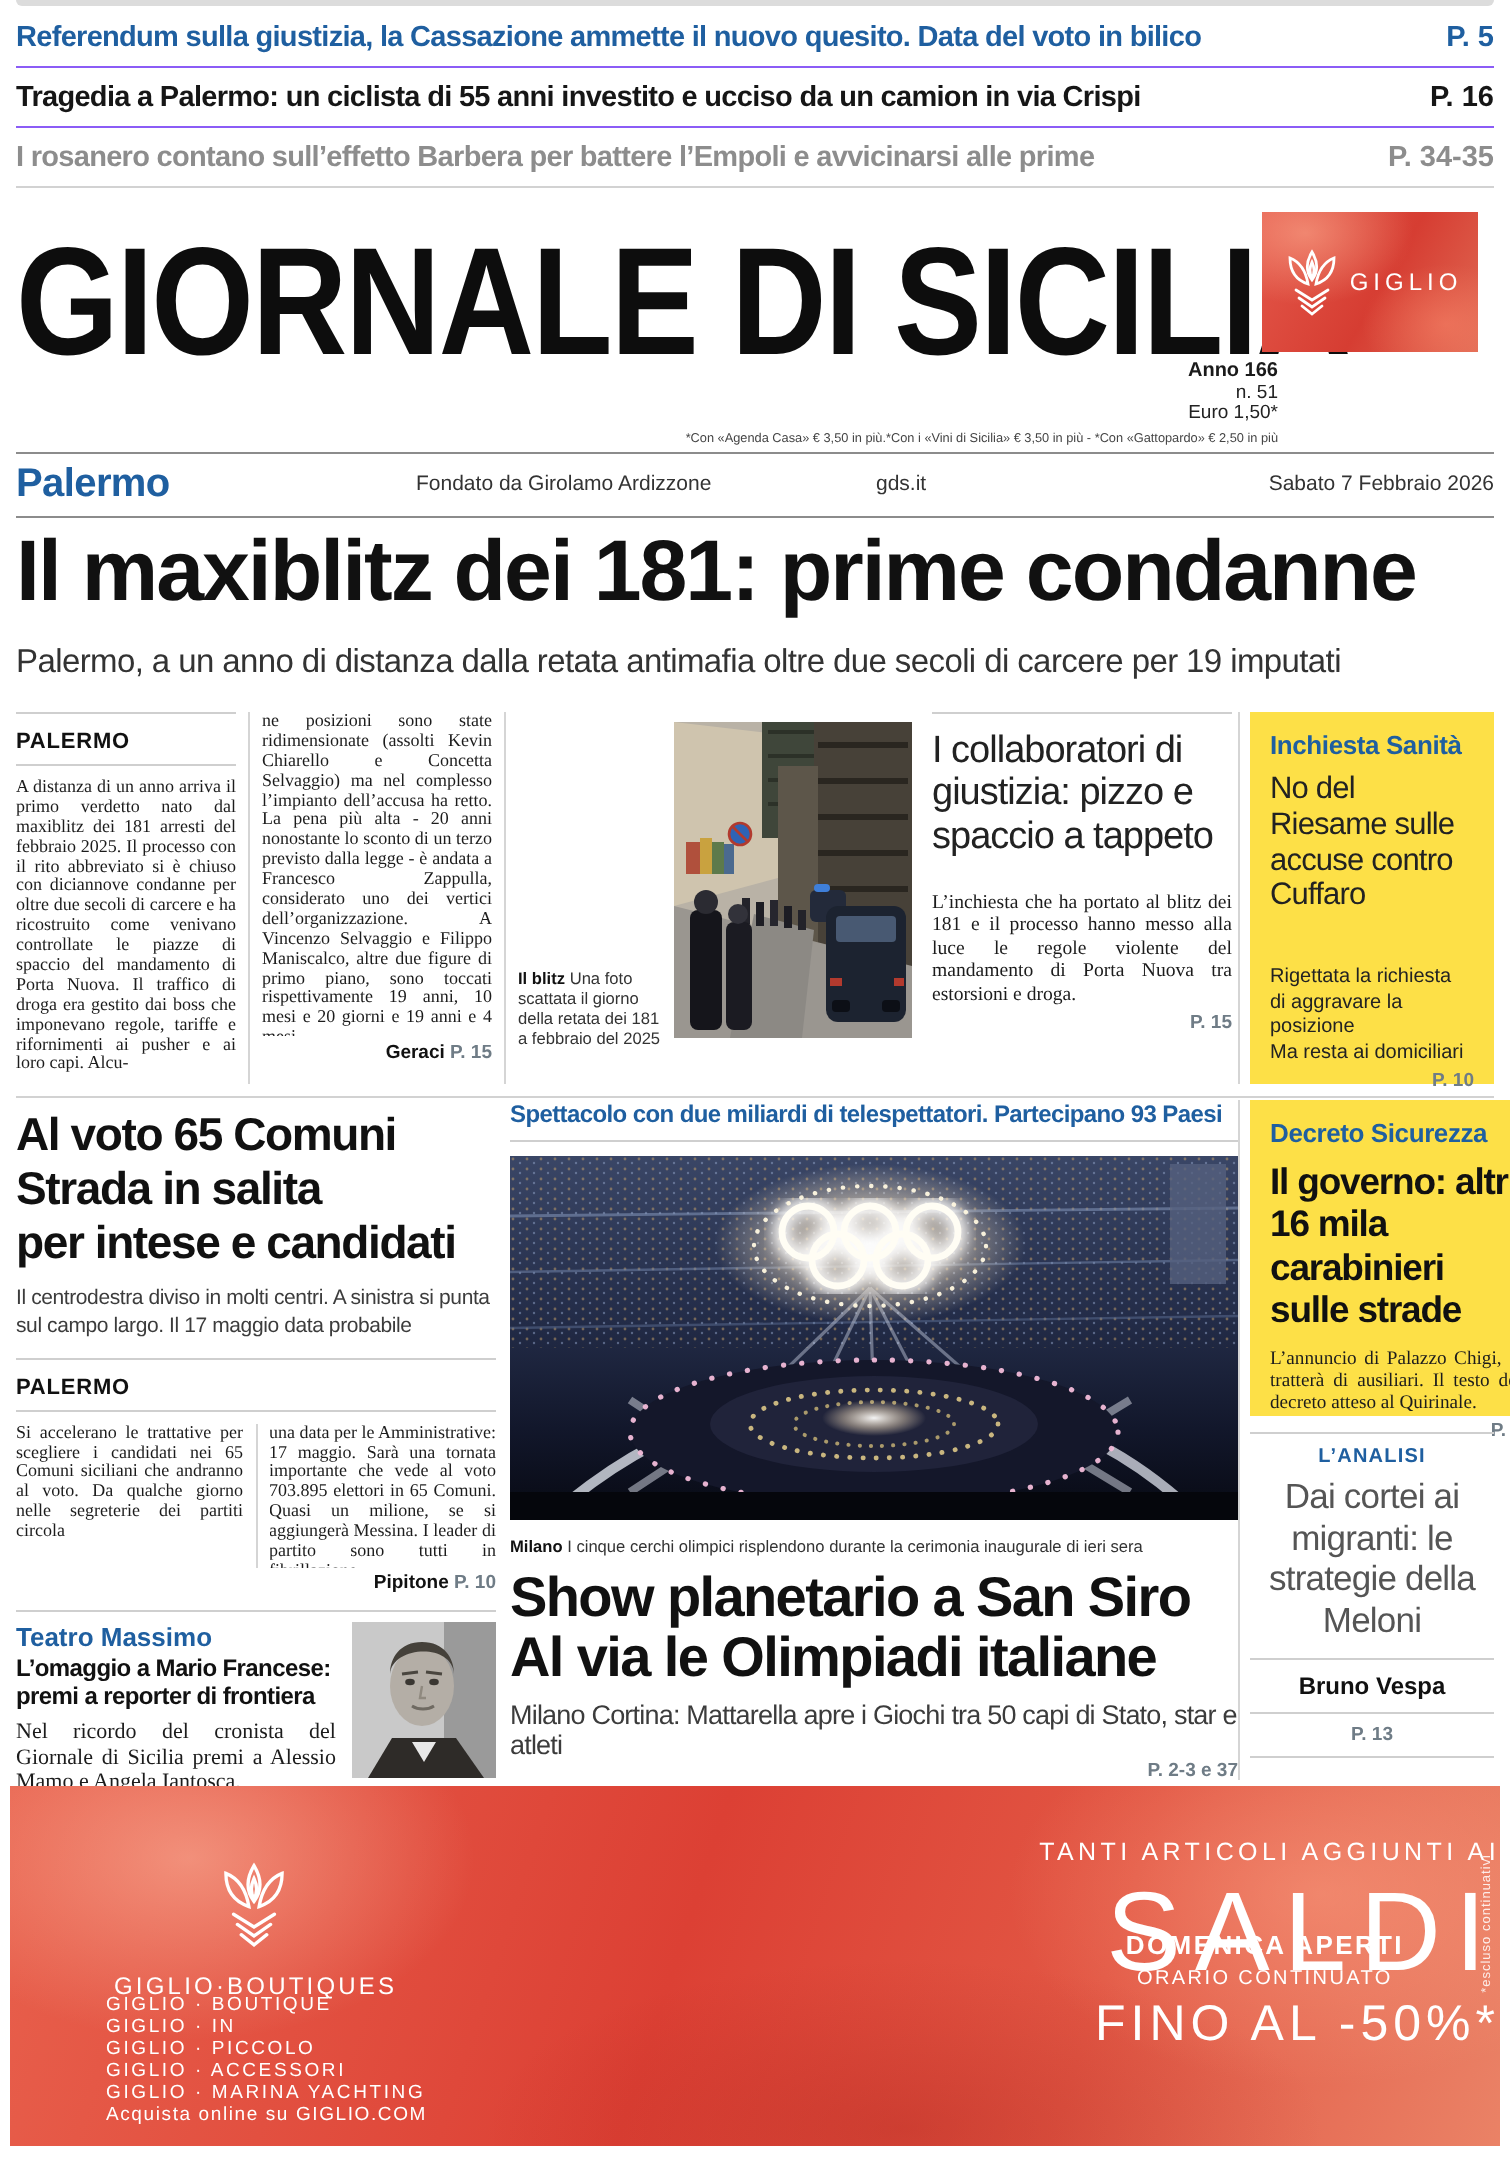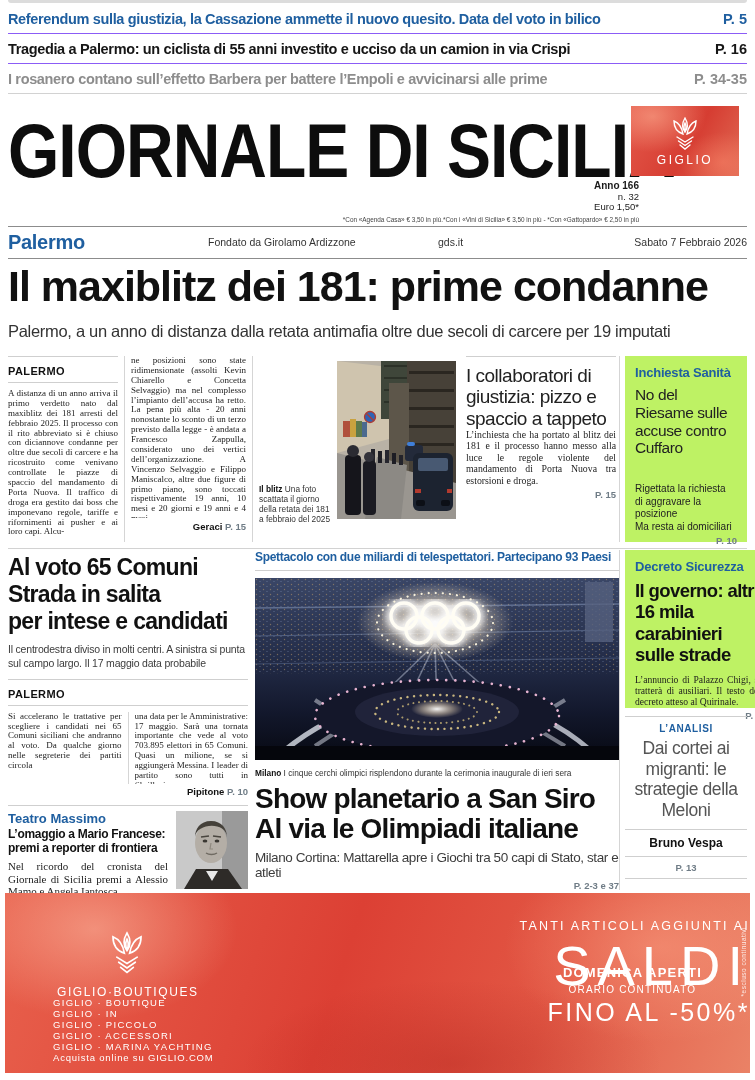--- a/index.html
+++ b/index.html
@@ -27,21 +27,21 @@
   
   .masthead { position:absolute; top:104px; left:8px; right:8px; height:120px; }
   .mast-title { position:absolute; left:0; top:2px; font-weight:bold; font-size:66px;
     letter-spacing:-1px; white-space:nowrap; color:#0d0d0d;
     transform:scale(1,1.16); transform-origin:top left; }
   .giglio-topad { position:absolute; right:8px; top:2px; width:108px; height:70px;
     background:
       radial-gradient(90px 60px at 20% 15%, rgba(255,180,150,.55), rgba(255,255,255,0) 60%),
       radial-gradient(70px 50px at 85% 80%, rgba(255,140,110,.45), rgba(255,255,255,0) 60%),
       linear-gradient(120deg,#e4584a,#d63d32 55%,#e06a54);
-    display:flex; flex-direction:column; align-items:center; justify-content:center; gap:2px; }
+    display:flex; flex-direction:row; align-items:center; justify-content:center; gap:2px; }
   .giglio-topad .brand { color:#ffffff; font-size:12px; letter-spacing:2.5px; }
   .edition { position:absolute; right:108px; top:76px; text-align:right; line-height:1.15; }
   .edition .anno { font-weight:bold; font-size:10px; }
   .edition .num, .edition .price { font-size:9.5px; color:#222; }
   .price-note { position:absolute; right:108px; top:112px; font-size:6.4px; color:#444;
     white-space:nowrap; }
 
   
   .rule-dark { position:absolute; left:8px; right:8px; height:0; border-top:1px solid #8c8c8c; }
   .infobar { position:absolute; top:228px; left:8px; right:8px; height:28px;
@@ -72,25 +72,25 @@
   .c1 { position:absolute; left:0; top:0; width:110px; height:188px; }
   .c2 { position:absolute; left:123px; top:0; width:115px; height:188px; }
   .vl-a { left:116px; } .vl-b { left:244px; } .vl-c { left:611px; }
   .cap-left { position:absolute; left:251px; top:128px; width:76px;
     font-size:8.3px; line-height:1.22; color:#333; }
   .cap-left b { color:#111; }
   .photo1 { position:absolute; left:329px; top:5px; width:119px; height:158px; overflow:hidden; }
   .c4 { position:absolute; left:458px; top:0; width:150px; height:188px;
     border-top:1px solid #cfcfcf; padding-top:8px; }
   .c4 h3 { font-weight:400; font-size:19px; line-height:1.12; letter-spacing:-0.5px; color:#222; }
-  .c4 .body { margin-top:0; font-family:"Liberation Serif", serif; font-size:9.8px;
+  .c4 .body { margin-top:17px; font-family:"Liberation Serif", serif; font-size:9.8px;
     line-height:1.18; text-align:justify; color:#1c1c1c; }
   .c4 .pg, .sbox .pg { text-align:right; font-weight:bold; font-size:9.5px; color:#6f7c86; margin-top:2px; }
 
-  .sbox { position:absolute; background:#bef264; padding:9px 10px; }
+  .sbox { position:absolute; background:#fde047; padding:9px 10px; }
   .sbox .kick { color:#1f5fa0; font-weight:bold; font-size:13px; letter-spacing:-0.2px; margin-bottom:6px; }
   .sbox1 { left:617px; top:0; width:122px; height:186px; }
   .sbox1 h3 { font-weight:400; font-size:15.5px; line-height:1.15; letter-spacing:-0.4px; color:#222; }
   .sbox1 .body { margin-top:26px; font-size:10px; line-height:1.25; color:#222; white-space:pre-line; }
 
   
   .row2 { position:absolute; top:550px; left:8px; width:739px; height:340px; }
   .left2 { position:absolute; left:0; top:4px; width:240px; }
   .left2 h2 { font-weight:bold; font-size:23px; line-height:1.18; letter-spacing:-0.7px;
     color:#111; white-space:pre-line; }
@@ -186,21 +186,21 @@
           <path d="M28,6 C28,13 25,17 19,19 C20,13 23,8 28,6 Z"></path>
           <path d="M9,22 L17,27 L25,22"></path>
           <path d="M10.5,26 L17,30.5 L23.5,26"></path>
           <path d="M12,30 L17,34 L22,30"></path>
         </g>
       </svg>
       <div class="brand">GIGLIO</div>
     </div>
     <div class="edition">
       <div class="anno">Anno 166</div>
-      <div class="num">n. 32</div>
+      <div class="num">n. 51</div>
       <div class="price">Euro 1,50*</div>
     </div>
     <div class="price-note">*Con «Agenda Casa» € 3,50 in più.*Con i «Vini di Sicilia» € 3,50 in più - *Con «Gattopardo» € 2,50 in più</div>
   </div>
 
   <div class="rule-dark" style="top:226px"></div>
   <div class="infobar">
     <span class="city">Palermo</span>
     <span class="founded">Fondato da Girolamo Ardizzone</span>
     <span class="site">gds.it</span>

